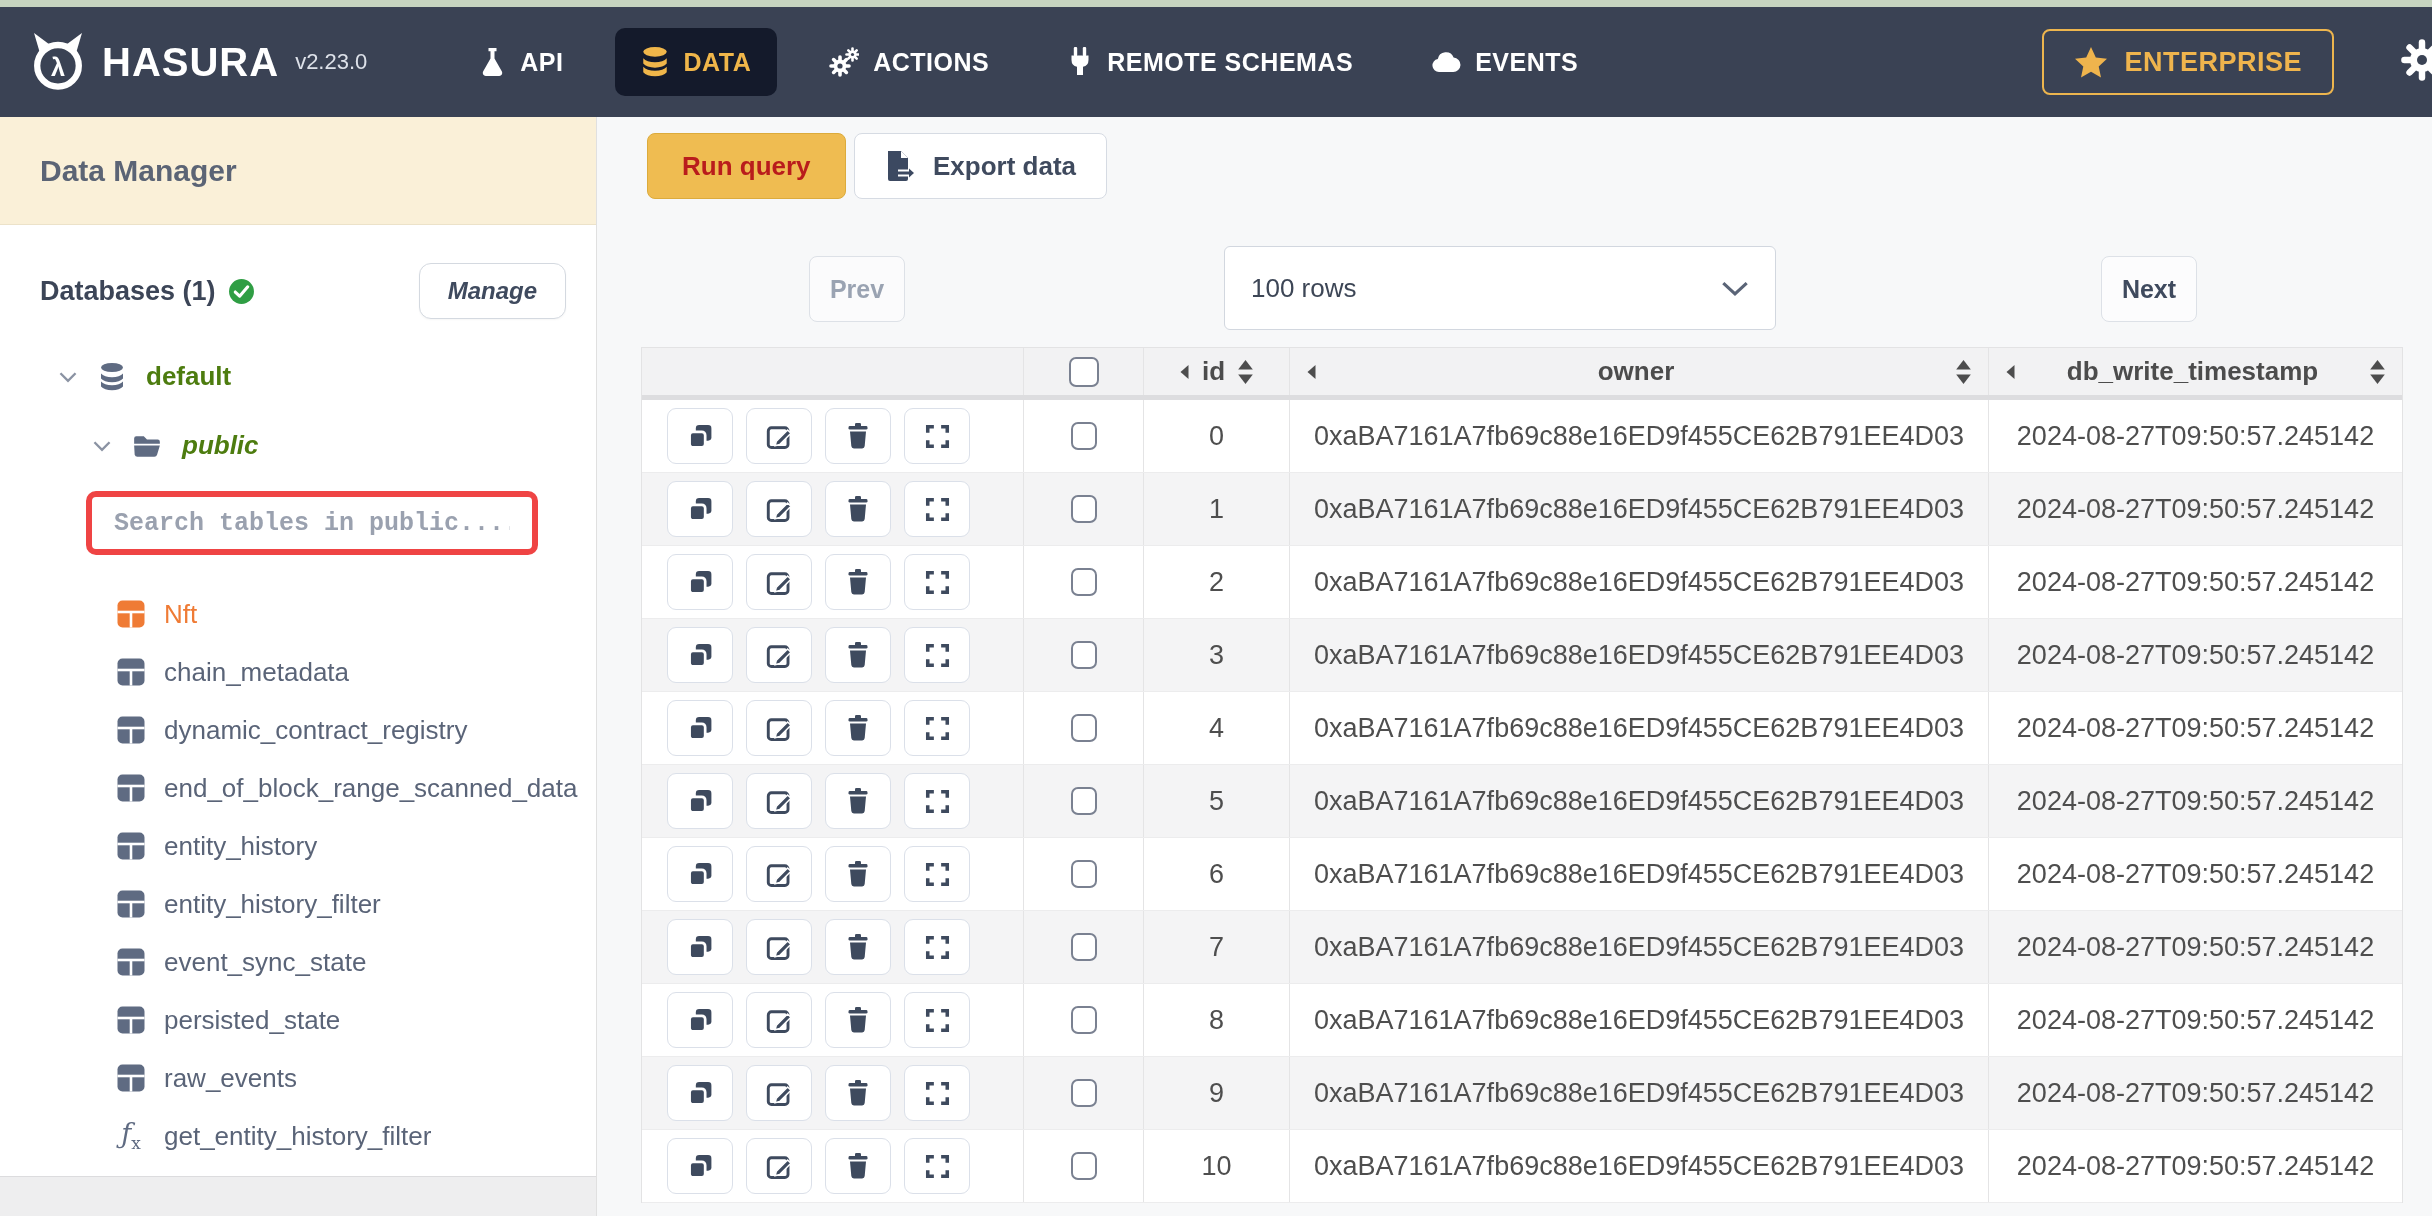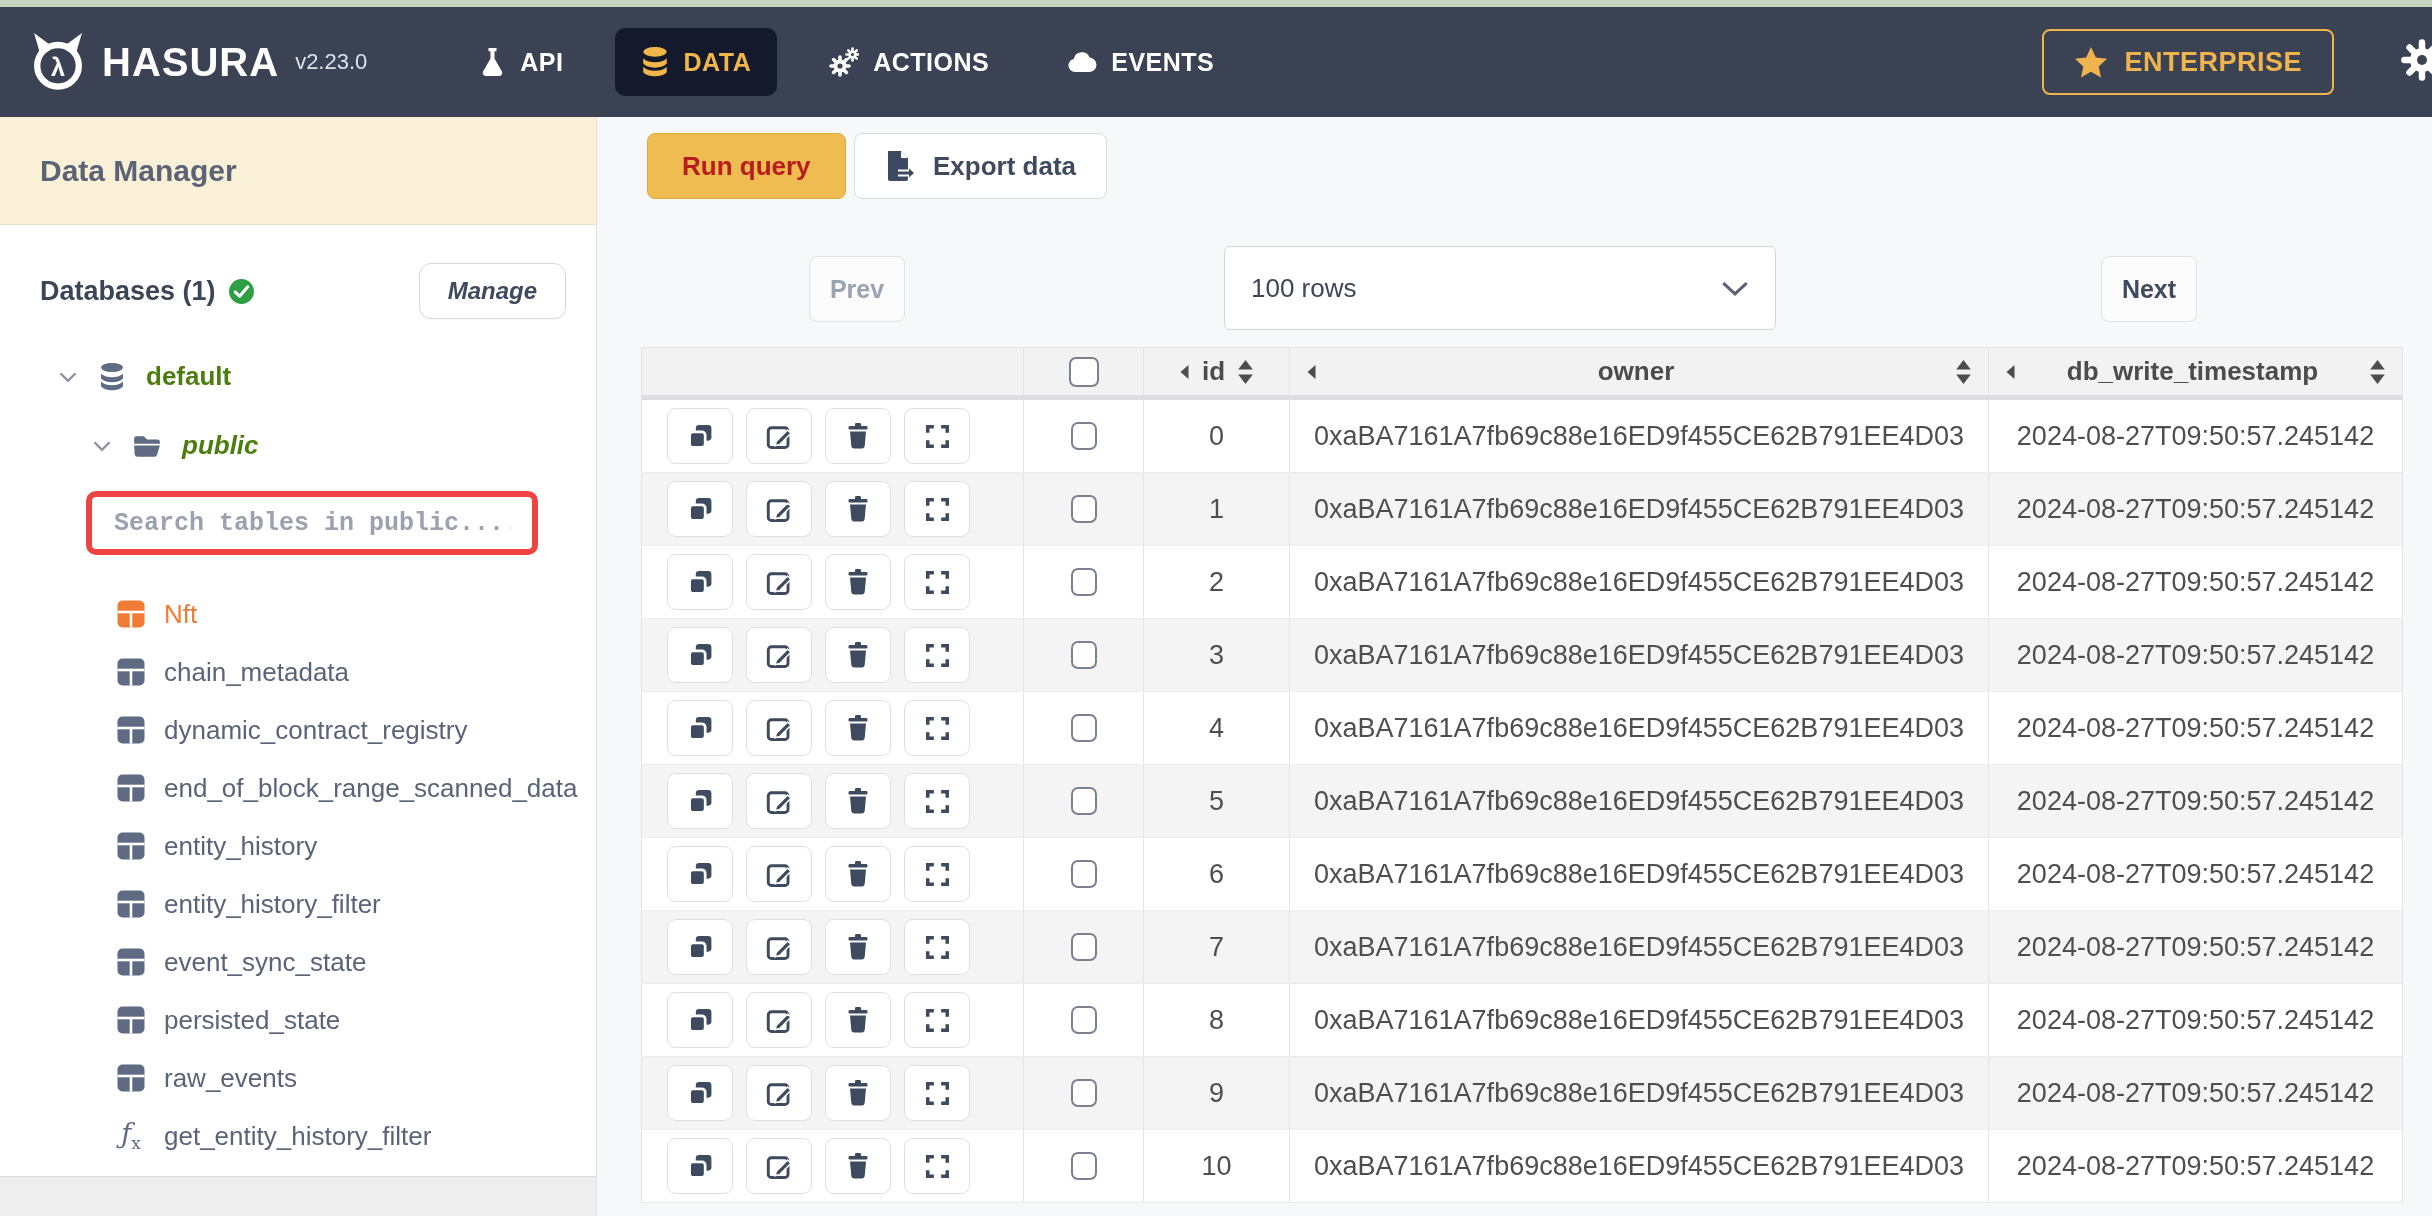--- a/index.html
+++ b/index.html
@@ -164,20 +164,30 @@
         <g stroke="#fff" stroke-width="2.6" stroke-linecap="round">
           <line x1="23.5" y1="1.5" x2="23.5" y2="13.5"></line>
             <line x1="17.5" y1="7.5" x2="29.5" y2="7.5"></line>
           <line x1="19.3" y1="3.3" x2="27.7" y2="11.7"></line>
             <line x1="27.7" y1="3.3" x2="19.3" y2="11.7"></line>
         </g>
         <circle cx="23.5" cy="7.5" r="4" fill="#fff"></circle>
           <circle cx="23.5" cy="7.5" r="1.6" fill="#3a4254"></circle>
       </svg>
       <span>ACTIONS</span>
+    </div>
+    <div class="nav-tab">
+      <svg width="26" height="30" viewBox="0 0 26 30">
+        <g stroke="#fff" stroke-width="3.4" stroke-linecap="round">
+            <line x1="8.5" y1="1.5" x2="8.5" y2="8"></line>
+            <line x1="17.5" y1="1.5" x2="17.5" y2="8"></line>
+          </g>
+        <path d="M4.5 8.5 h17 v4.5 a7 7 0 0 1 -5.5 6.8 V28 h-6 v-8.2 A7 7 0 0 1 4.5 13 z" fill="#fff"></path>
+      </svg>
+      <span>REMOTE SCHEMAS</span>
     </div>
     <div class="nav-tab">
       <svg width="30" height="24" viewBox="0 0 30 24">
         <path d="M8 22 a6.5 6.5 0 0 1 -1.2 -12.9 A8.2 8.2 0 0 1 22.6 7.6 6 6 0 0 1 22 22 z" fill="#fff"></path>
       </svg>
       <span>EVENTS</span>
     </div>
   </div>
 
   <div class="enterprise-btn">

